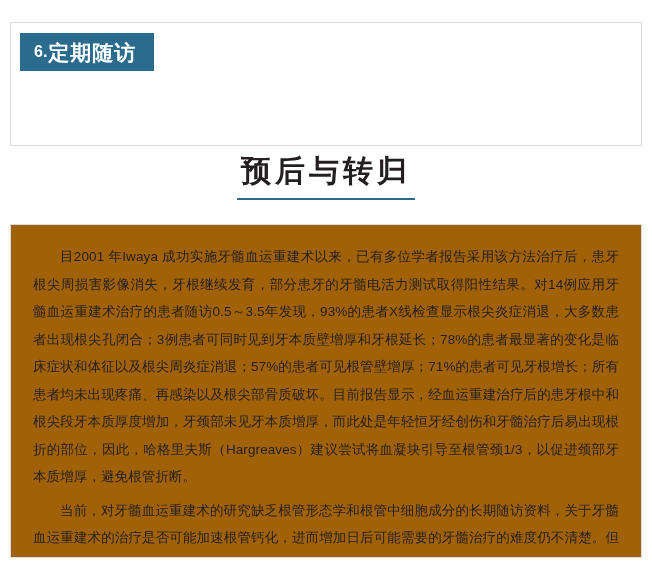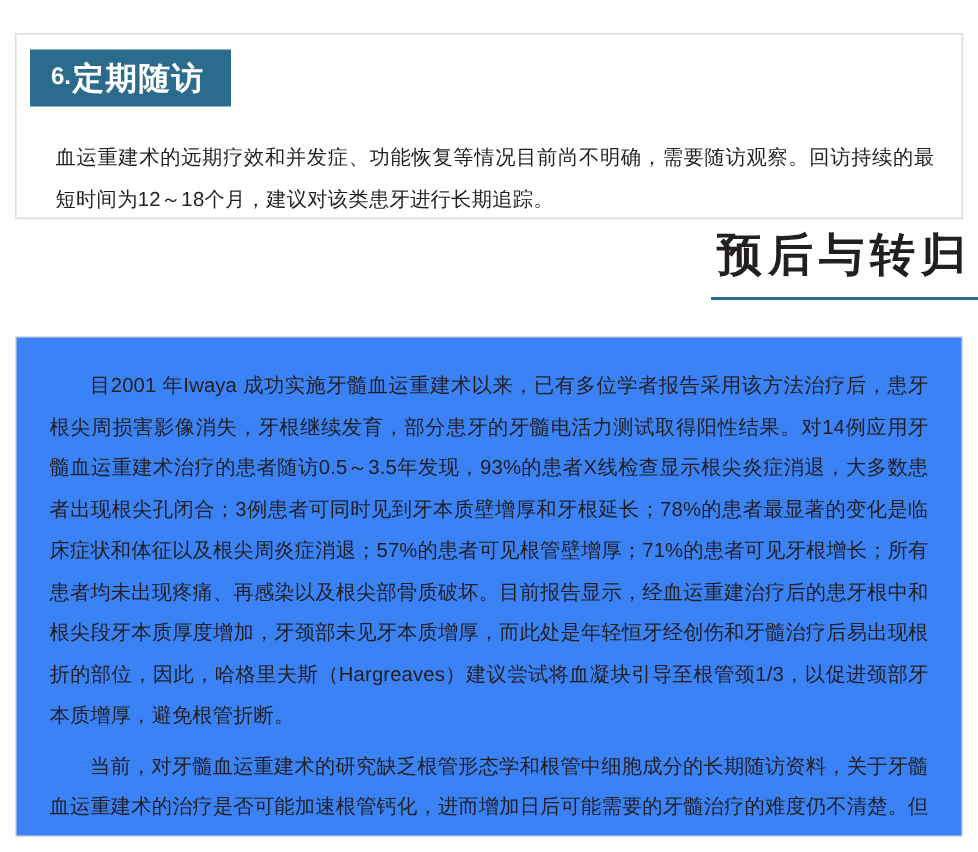--- a/index.html
+++ b/index.html
@@ -69,21 +69,21 @@
     text-align: justify;
     letter-spacing: 0.2px;
   }
 
   
   .main-heading-wrap {
     position: absolute;
     left: 0;
     top: 152px;
     width: 652px;
-    text-align: right;
+    text-align: center;
   }
   .main-heading {
     display: inline-block;
     font-size: 30px;
     font-weight: bold;
     color: #231f20;
     letter-spacing: 4px;
     padding: 0 4px 8px 4px;
     border-bottom: 2px solid #2b6b8d;
     line-height: 1.25;
@@ -91,21 +91,21 @@
 
   
   .article-box {
     position: absolute;
     left: 10px;
     top: 224px;
     width: 632px;
     height: 334px;
     box-sizing: border-box;
     border: 1px solid #d9dde0;
-    background: #3b82f6;
+    background: #a16207;
     padding: 18px 22px 10px 22px;
     overflow: hidden;
   }
   .para {
     font-size: 13.5px;
     line-height: 27.5px;
     color: #231f20;
     text-align: justify;
     text-indent: 2em;
     margin: 0 0 6px 0;
@@ -115,21 +115,20 @@
 </head>
 <body>
 
 <div class="page">
 
   <div class="section-card">
     <div class="section-tab">
       <span class="num">6.</span>
       <span class="tab-title">定期随访</span>
     </div>
-    <div class="section-body">血运重建术的远期疗效和并发症、功能恢复等情况目前尚不明确，需要随访观察。回访持续的最短时间为12～18个月，建议对该类患牙进行长期追踪。</div>
   </div>
 
   <div class="main-heading-wrap">
     <span class="main-heading">预后与转归</span>
   </div>
 
   <div class="article-box">
     <p class="para">目2001 年Iwaya 成功实施牙髓血运重建术以来，已有多位学者报告采用该方法治疗后，患牙根尖周损害影像消失，牙根继续发育，部分患牙的牙髓电活力测试取得阳性结果。对14例应用牙髓血运重建术治疗的患者随访0.5～3.5年发现，93%的患者X线检查显示根尖炎症消退，大多数患者出现根尖孔闭合；3例患者可同时见到牙本质壁增厚和牙根延长；78%的患者最显著的变化是临床症状和体征以及根尖周炎症消退；57%的患者可见根管壁增厚；71%的患者可见牙根增长；所有患者均未出现疼痛、再感染以及根尖部骨质破坏。目前报告显示，经血运重建治疗后的患牙根中和根尖段牙本质厚度增加，牙颈部未见牙本质增厚，而此处是年轻恒牙经创伤和牙髓治疗后易出现根折的部位，因此，哈格里夫斯（Hargreaves）建议尝试将血凝块引导至根管颈1/3，以促进颈部牙本质增厚，避免根管折断。</p>
     <p class="para">当前，对牙髓血运重建术的研究缺乏根管形态学和根管中细胞成分的长期随访资料，关于牙髓血运重建术的治疗是否可能加速根管钙化，进而增加日后可能需要的牙髓治疗的难度仍不清楚。但是，牙髓血运重建术与根尖诱导成形术相比，具有治疗周期短、能使患牙获得更长的牙根和更厚的根管壁、降低患牙远期根折的风险、不需要反复打开根管以补充被吸收的药物等诸多优点，不失为一种具有良好应用前景的治疗技术。</p>
   </div>

